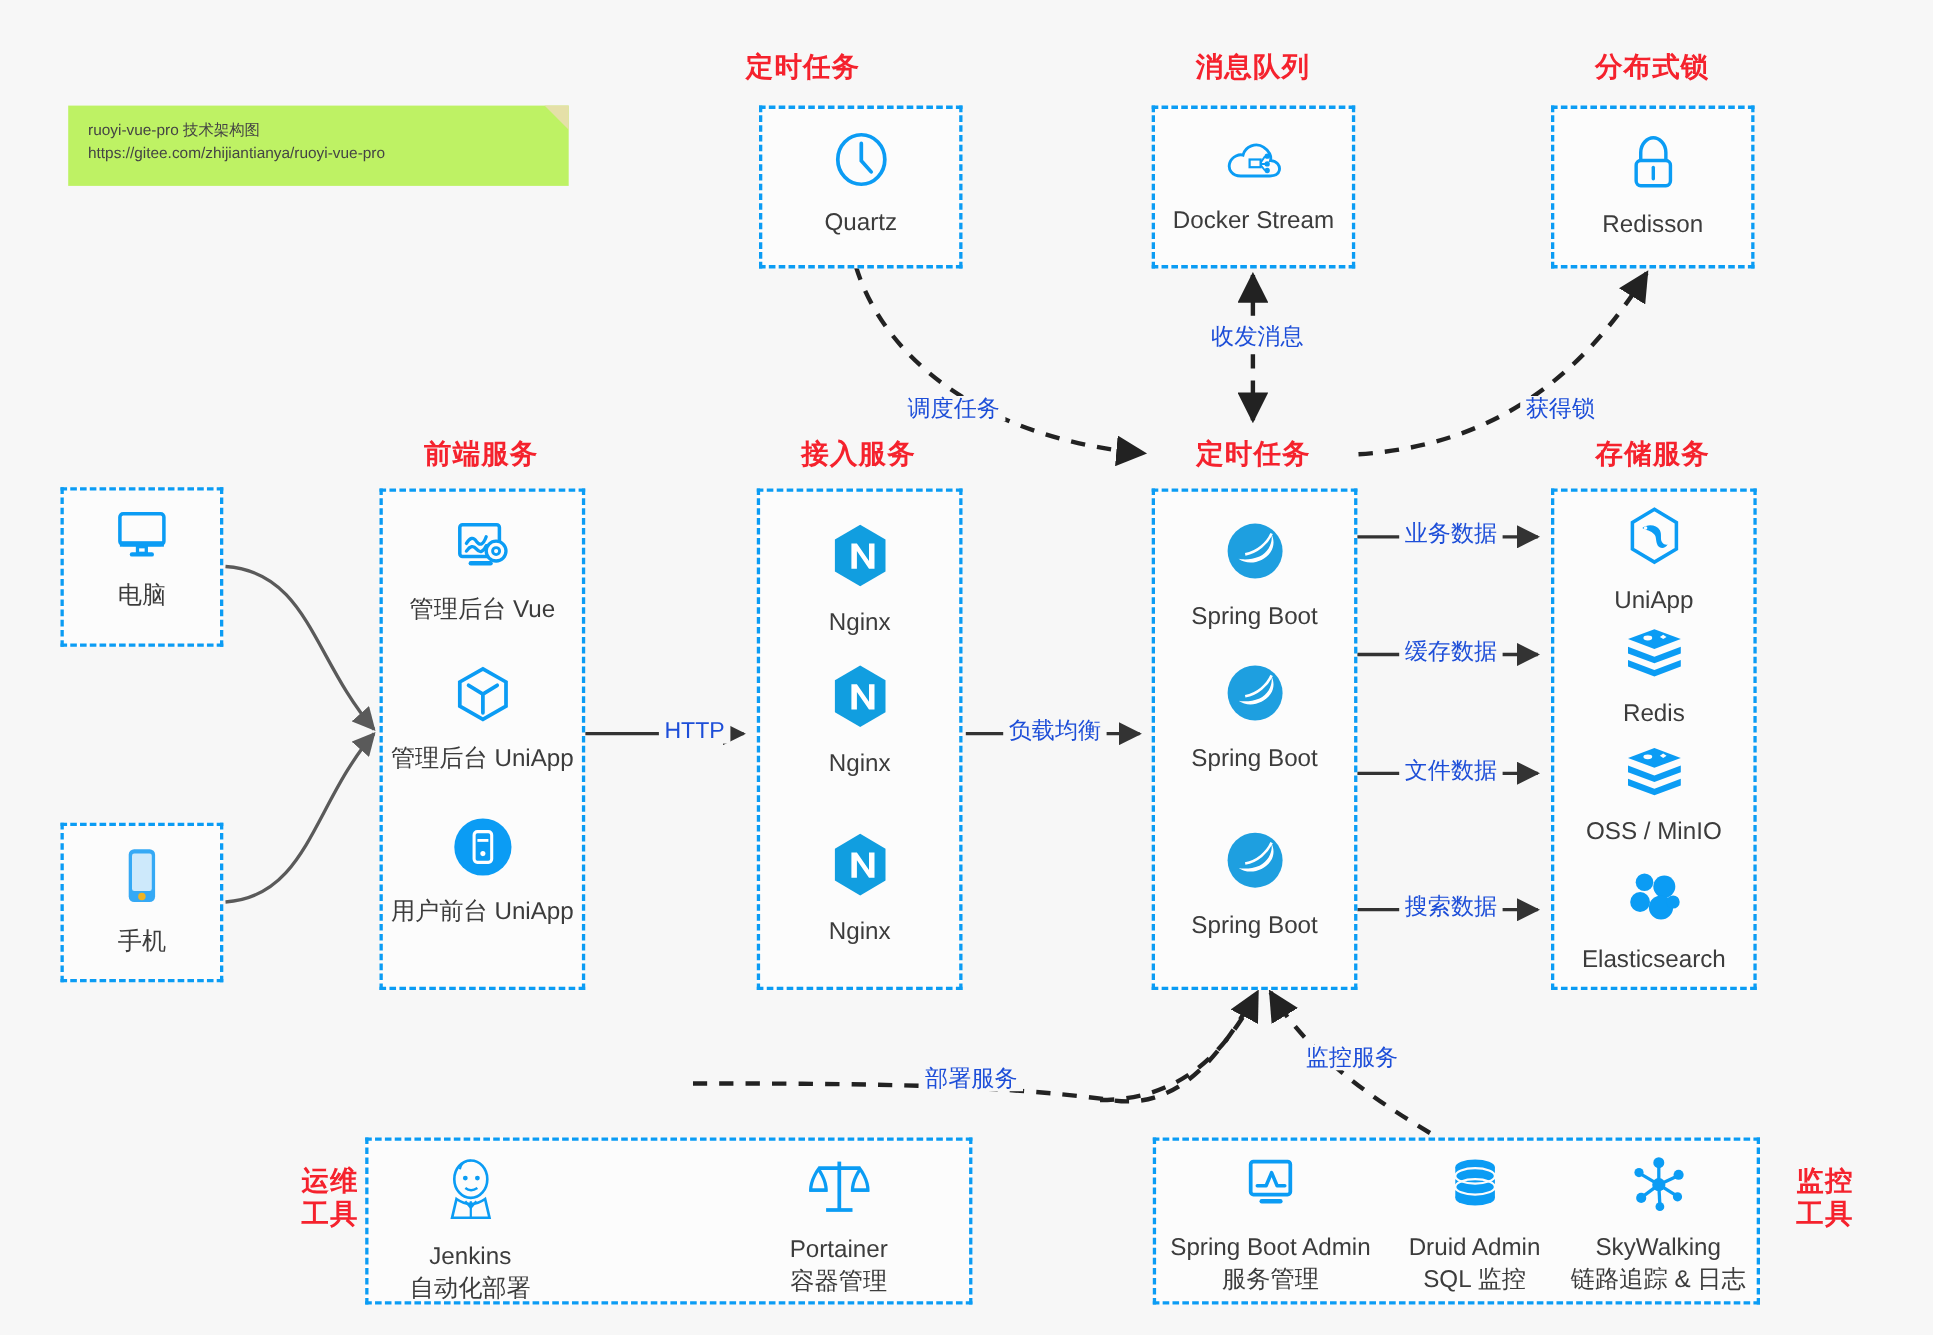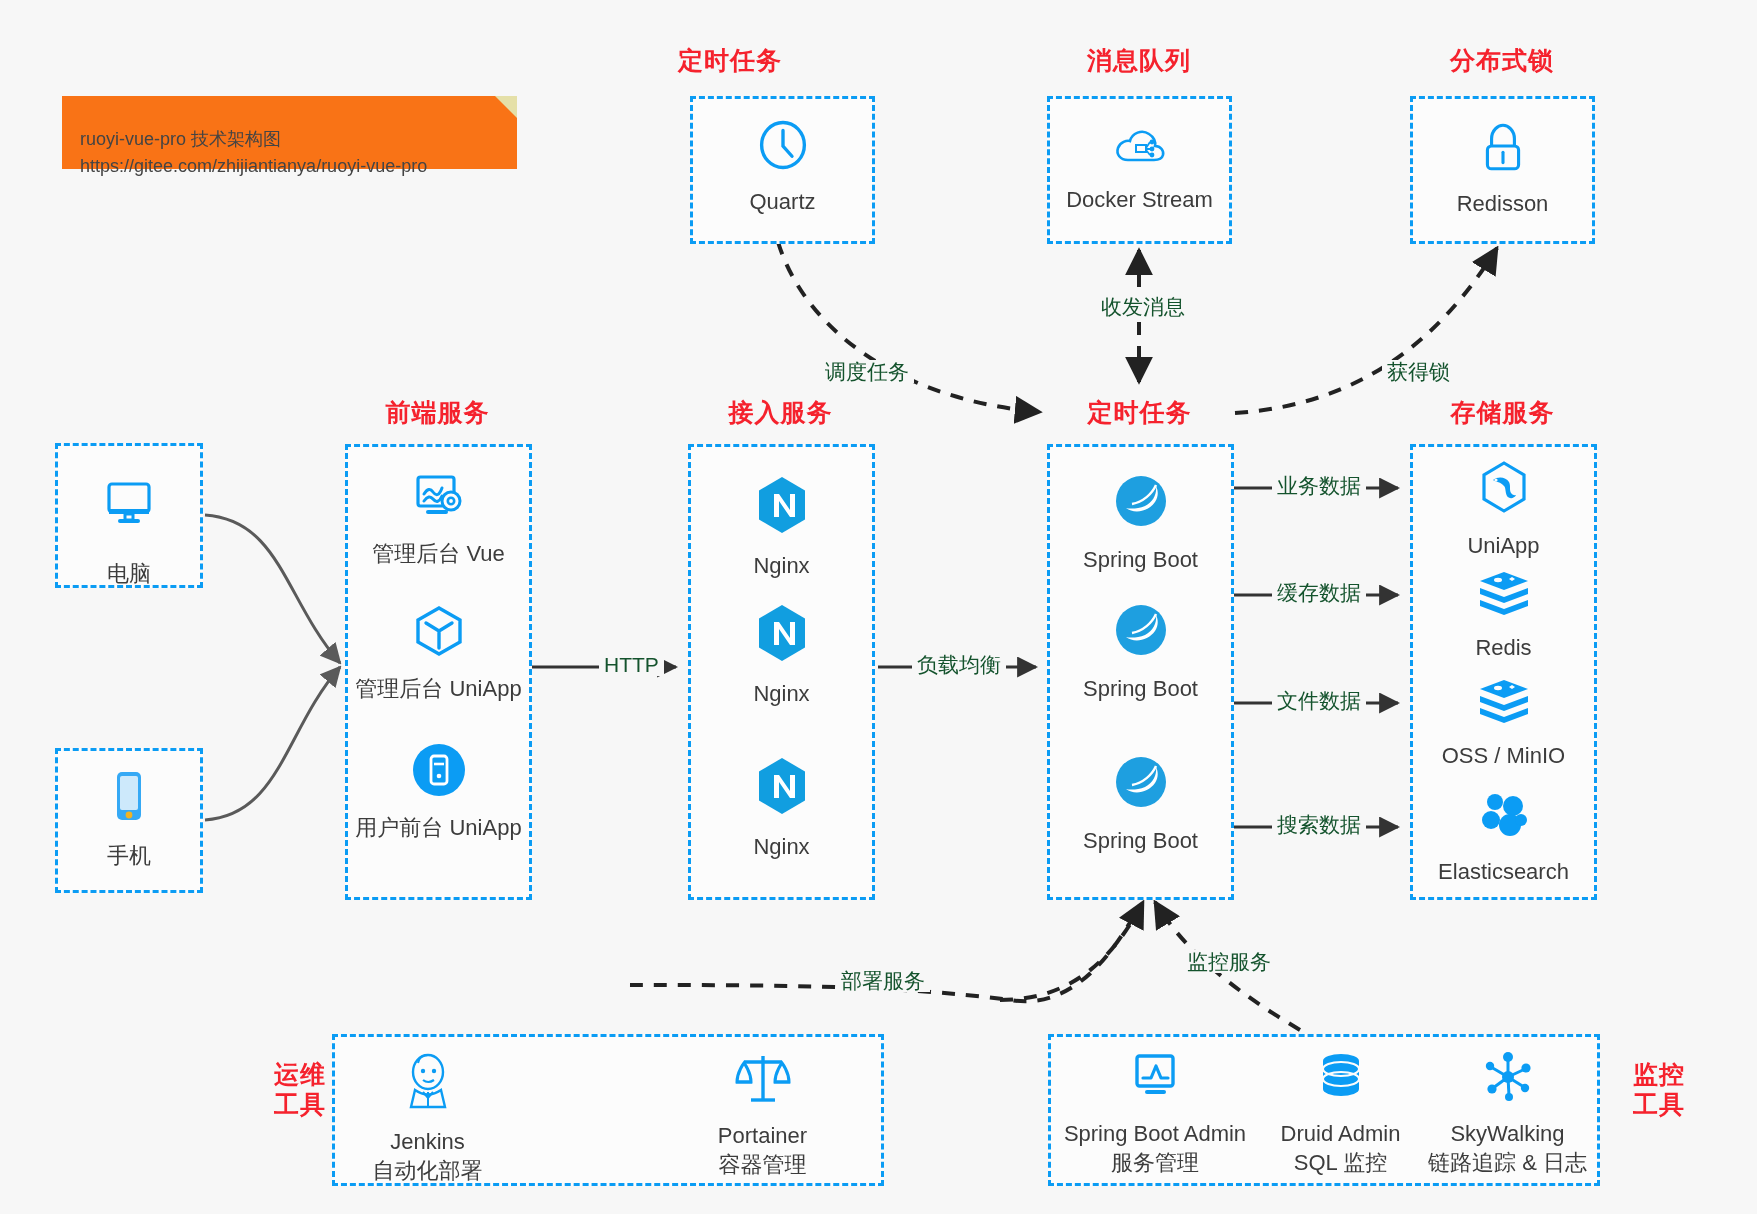--- a/index.html
+++ b/index.html
@@ -69,41 +69,41 @@
   .node .caption2 {
     font-size: 22px;
     color: #3c3c3c;
     text-align: center;
     white-space: nowrap;
     line-height: 1.3;
   }
 
   
   .note {
-    background: #f97316;
-    padding: 30px 18px 16px 18px;
-    font-size: 18px;
+    background: #bef264;
+    padding: 12px 18px 16px 18px;
+    font-size: 14px;
     line-height: 1.5;
     color: #444;
     box-sizing: border-box;
   }
   .note .fold {
     position: absolute;
     right: 0;
     top: 0;
     width: 0; height: 0;
     border-top: 22px solid #e5e0a8;
     border-left: 22px solid transparent;
   }
 
   
   .edge-label {
     position: absolute;
     font-size: 21px;
-    color: #14532d;
+    color: #1d4ed8;
     background: #f7f7f7;
     padding: 0 5px;
     white-space: nowrap;
     line-height: 1.1;
   }
 
   svg { overflow: visible; }
 </style>
 </head>
 <body>
@@ -196,21 +196,21 @@
       <svg width="52" height="54" viewBox="0 0 48 52">
         <path d="M13 25 L13 18 C13 10 19 5 24 5 C29 5 35 10 35 18 L35 25" fill="none" stroke="#0b9cf4" stroke-width="3"></path>
         <rect x="9" y="25" width="30" height="22" rx="4" fill="none" stroke="#0b9cf4" stroke-width="3"></rect>
         <line x1="24" y1="31" x2="24" y2="41" stroke="#0b9cf4" stroke-width="3" stroke-linecap="round"></line>
       </svg>
     </span>
     <span class="caption">Redisson</span>
   </div>
 
   <div class="abs group-box" style="left:55px; top:443px; width:148px; height:145px;"></div>
-  <div class="abs node" style="left:55px; top:476px; width:148px;gap:16px;">
+  <div class="abs node" style="left:55px; top:459px; width:148px;">
     <span class="glyph">
       <svg width="56" height="52" viewBox="0 0 56 52">
         <rect x="8" y="8" width="40" height="28" rx="3" fill="none" stroke="#0b9cf4" stroke-width="3.2"></rect>
         <rect x="8" y="33" width="40" height="5" fill="#0b9cf4"></rect>
         <rect x="24" y="38" width="8" height="6" fill="none" stroke="#0b9cf4" stroke-width="3"></rect>
         <rect x="17" y="43" width="22" height="4" rx="2" fill="#0b9cf4"></rect>
       </svg>
     </span>
     <span class="caption">电脑</span>
   </div>

